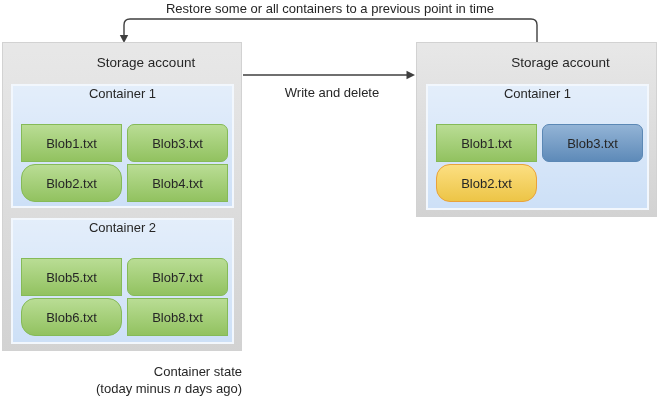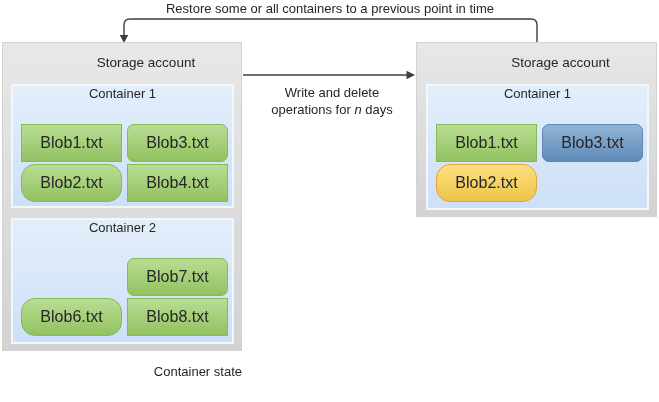--- a/index.html
+++ b/index.html
@@ -66,21 +66,21 @@
     font-size: 13px;
   }
   .blob {
     position: absolute;
     width: 101px;
     height: 38px;
     border: 1px solid;
     display: flex;
     align-items: center;
     justify-content: center;
-    font-size: 16px;
+    font-size: 13px;
     background-image: linear-gradient(180deg, rgba(255,255,255,0.30), rgba(0,0,0,0.06));
   }
   .pos-r1c1 { left: 8px;   top: 38px; }
   .pos-r1c2 { left: 114px; top: 38px; border-radius: 7px; }
   .pos-r2c1 { left: 8px;   top: 78px; border-radius: 14px; }
   .pos-r2c2 { left: 114px; top: 78px; }
   .caption {
     position: absolute;
     left: 2px;
     top: 363px;
@@ -104,44 +104,45 @@
       <polygon points="119.8,35 128.2,35 124,43" fill="currentColor"></polygon>
     </g>
     <g>
       <line x1="243" y1="75" x2="407" y2="75" stroke="currentColor" stroke-width="1.4"></line>
       <polygon points="406.5,70.8 406.5,79.2 415,75" fill="currentColor"></polygon>
     </g>
   </svg>
 
   <div class="mid-text">
     <div>Write and delete</div>
-    <div><span>operations for </span><span class="it">n</span><span> days</span></div>
   </div>
 
   <div class="account left" style="background-color: rgb(219, 219, 219); border-color: rgb(210, 210, 210);">
     <div class="account-title">Storage account</div>
 
     <div class="container-box c1" style="background-color: rgb(205, 224, 247); border-color: rgb(242, 247, 253);">
       <div class="container-title">Container 1</div>
       <div class="blob pos-r1c1" style="background-color: rgb(155, 206, 102); border-color: rgb(133, 186, 88);">Blob1.txt</div>
       <div class="blob pos-r1c2" style="background-color: rgb(155, 206, 102); border-color: rgb(133, 186, 88);">Blob3.txt</div>
       <div class="blob pos-r2c1" style="background-color: rgb(155, 206, 102); border-color: rgb(133, 186, 88);">Blob2.txt</div>
       <div class="blob pos-r2c2" style="background-color: rgb(155, 206, 102); border-color: rgb(133, 186, 88);">Blob4.txt</div>
     </div>
 
     <div class="container-box c2" style="background-color: rgb(205, 224, 247); border-color: rgb(242, 247, 253);">
       <div class="container-title">Container 2</div>
+      <div class="blob pos-r1c1" style="background-color: rgb(155, 206, 102); border-color: rgb(133, 186, 88);">Blob5.txt</div>
       <div class="blob pos-r1c2" style="background-color: rgb(155, 206, 102); border-color: rgb(133, 186, 88);">Blob7.txt</div>
       <div class="blob pos-r2c1" style="background-color: rgb(155, 206, 102); border-color: rgb(133, 186, 88);">Blob6.txt</div>
       <div class="blob pos-r2c2" style="background-color: rgb(155, 206, 102); border-color: rgb(133, 186, 88);">Blob8.txt</div>
     </div>
   </div>
 
   <div class="caption">
     <div>Container state</div>
+    <div><span>(today minus </span><span class="it">n</span><span> days ago)</span></div>
   </div>
 
   <div class="account right" style="background-color: rgb(219, 219, 219); border-color: rgb(210, 210, 210);">
     <div class="account-title">Storage account</div>
 
     <div class="container-box c1" style="background-color: rgb(205, 224, 247); border-color: rgb(242, 247, 253);">
       <div class="container-title">Container 1</div>
       <div class="blob pos-r1c1" style="background-color: rgb(155, 206, 102); border-color: rgb(133, 186, 88);">Blob1.txt</div>
       <div class="blob pos-r1c2" style="background-color: rgb(100, 147, 196); border-color: rgb(91, 136, 181);">Blob3.txt</div>
       <div class="blob pos-r2c1" style="background-color: rgb(251, 209, 75); border-color: rgb(233, 162, 59);">Blob2.txt</div>

